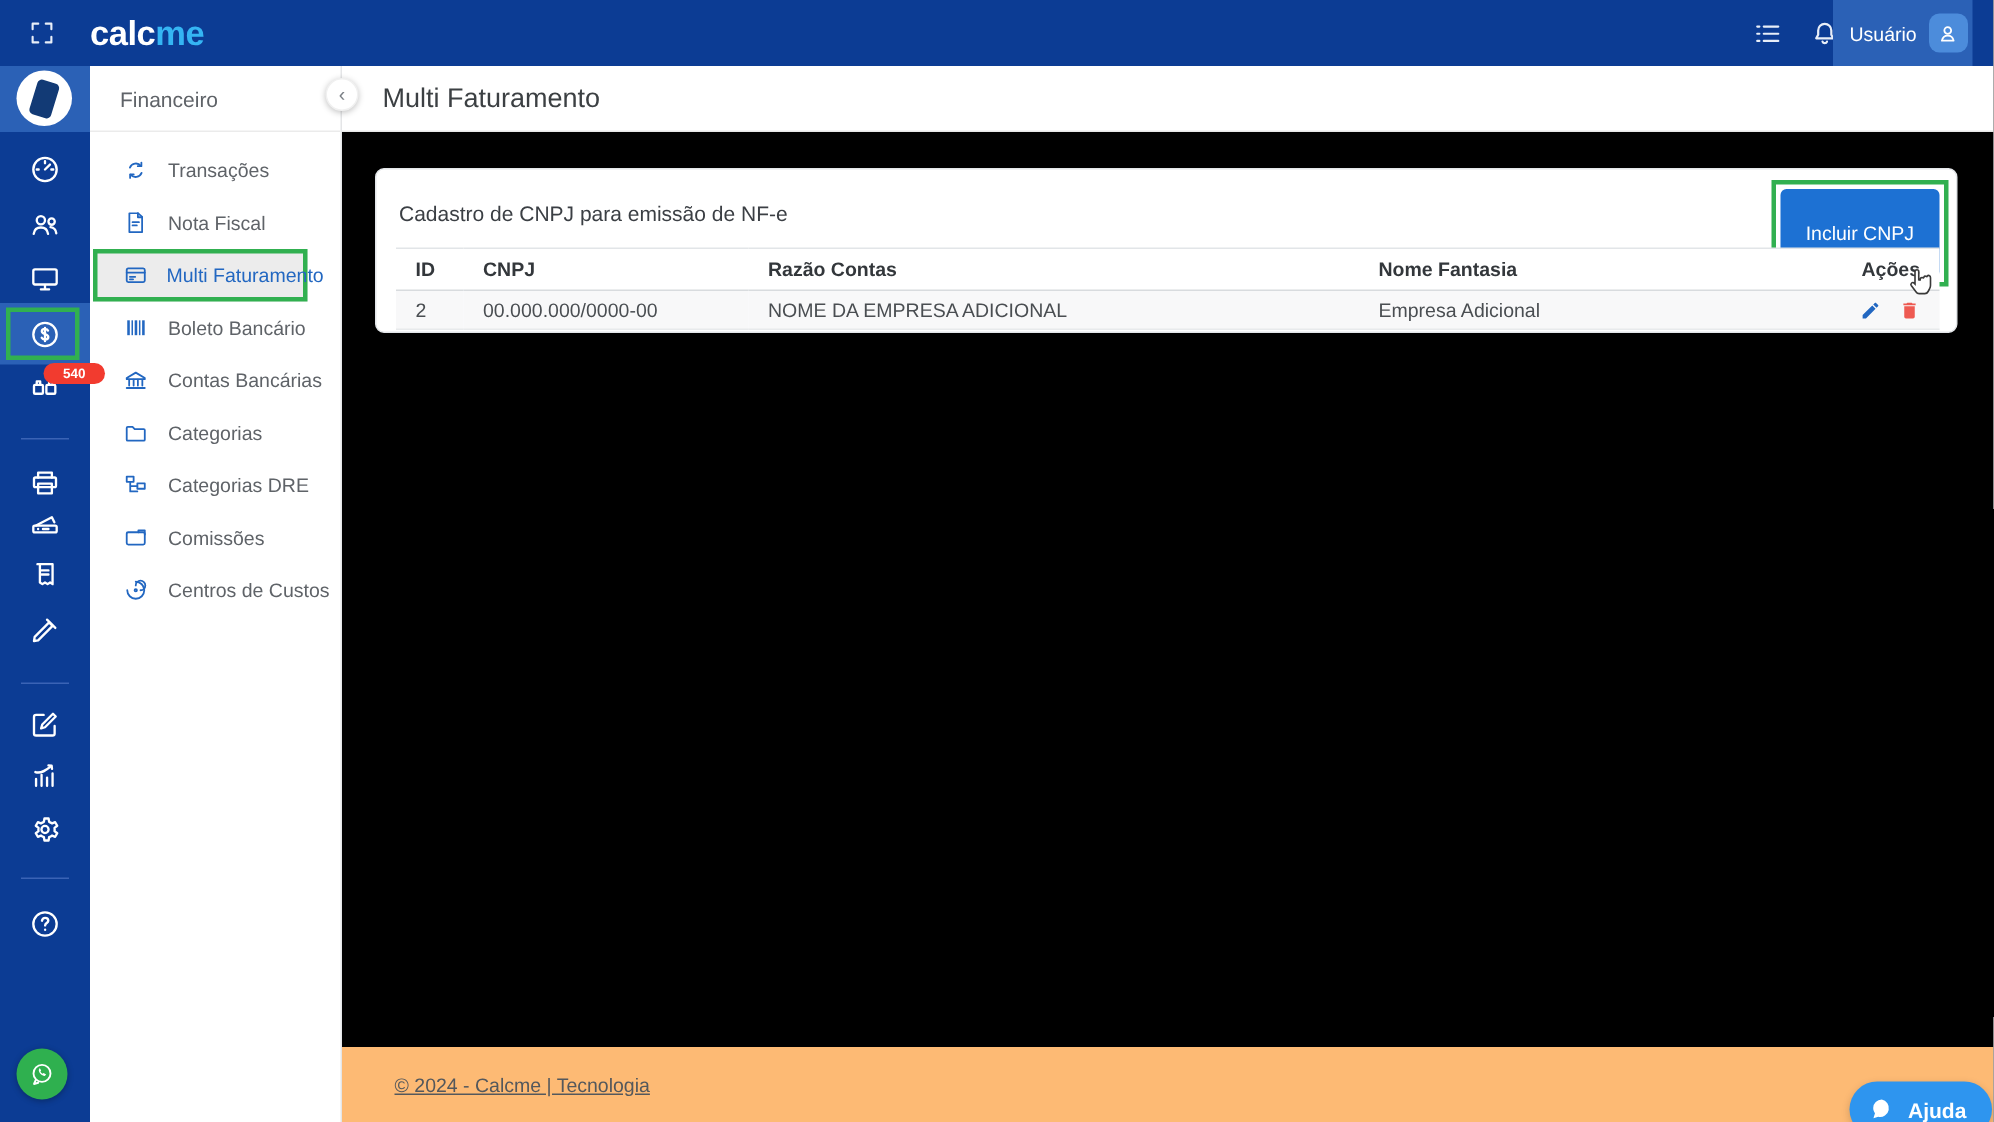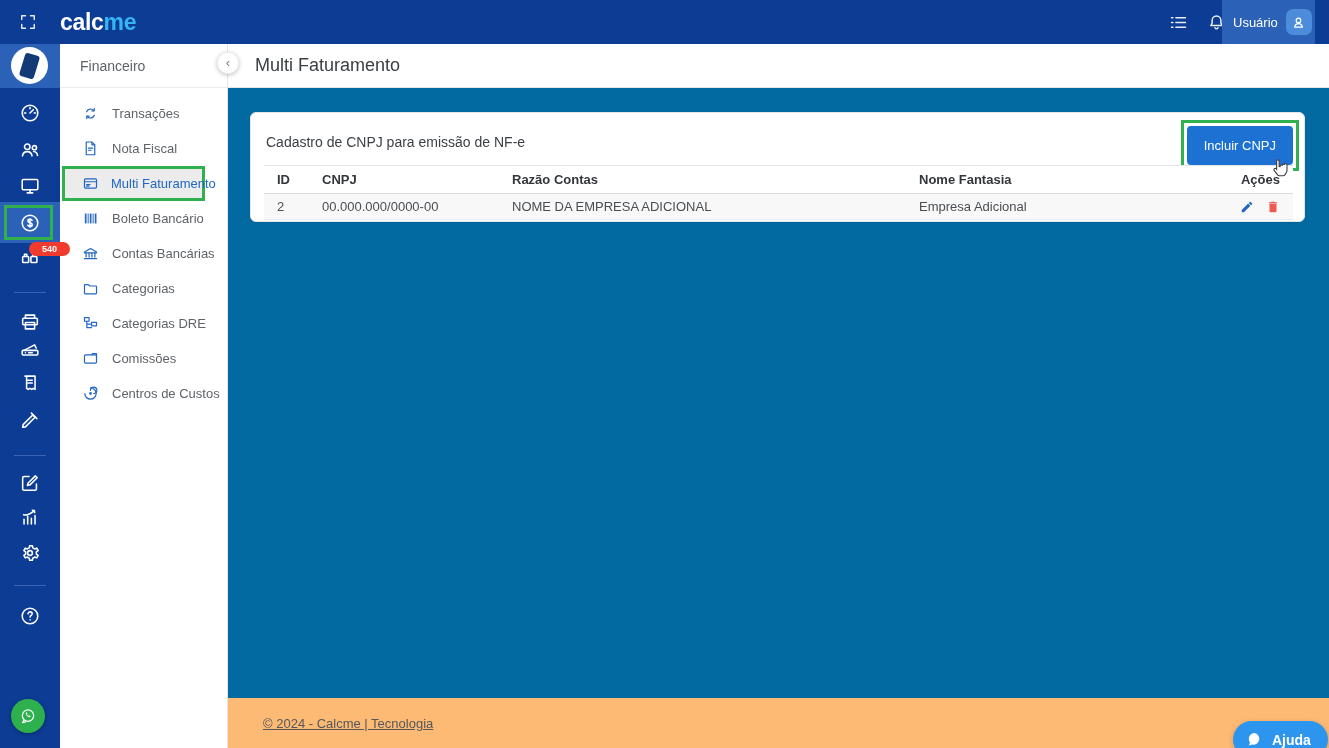--- a/index.html
+++ b/index.html
@@ -36,25 +36,25 @@
   .sidebar-title { height:44px; line-height:44px; padding-left:20px; font-size:14px; color:#5f6368; border-bottom:1px solid #ebebeb; }
   .menu { position:absolute; top:52px; left:0; right:0; }
   .menu-item { height:35px; display:flex; align-items:center; padding-left:22px; gap:13px; font-size:13px; color:#5f6368; cursor:pointer; white-space:nowrap; }
   .menu-item .mi { color:#2267c1; flex:0 0 auto; display:flex; }
   .menu-item.active { margin-left:2px; margin-right:22px; height:35px; border:3px solid #31b050; background:#ececec; padding-left:17px; gap:12px; color:#2267c1; }
   .collapse-btn { position:absolute; left:217px; top:52px; width:22px; height:22px; border-radius:50%; background:#fff; border:1px solid #f0f0f0; box-shadow:0 1px 4px rgba(0,0,0,.25); color:#7a7f85; font-size:13px; line-height:20px; text-align:center; z-index:40; cursor:pointer; }
 
   
   .main { position:absolute; left:228px; top:44px; width:1101px; height:704px; }
   .page-header { height:44px; background:#fff; border-bottom:1px solid #e7e7e7; display:flex; align-items:center; padding-left:27px; font-size:18px; color:#3c4043; }
-  .content { position:absolute; top:44px; left:0; width:1101px; height:610px; background:#0369a1; }
+  .content { position:absolute; top:44px; left:0; width:1101px; height:610px; background:#000000; }
   .card { position:absolute; left:22px; top:24px; width:1055px; height:110px; background:#fff; border:1px solid #e3e6e9; border-radius:6px; box-shadow:0 1px 2px rgba(0,0,0,.04); }
   .card-title { position:absolute; left:15px; top:21px; font-size:14px; color:#3b3f44; }
   .btn-anno { position:absolute; top:7px; right:5px; border:3px solid #31b050; padding:3px; }
-  .btn-primary { display:block; background:#1d71d3; color:#fff; font-size:13px; font-family:inherit; border:none; border-radius:4px; padding:12px 17px; cursor:pointer; }
+  .btn-primary { display:block; background:#1d71d3; color:#fff; font-size:13px; font-family:inherit; border:none; border-radius:4px; padding:22px 17px; cursor:pointer; }
   .cursor-hand { position:absolute; right:6px; bottom:-12px; z-index:6; pointer-events:none; }
 
   table.grid { position:absolute; left:13px; top:52px; width:1029px; border-collapse:collapse; }
   table.grid th { text-align:left; font-size:13px; font-weight:700; color:#33373b; padding:6px 13px; border-top:1px solid #e2e5e8; border-bottom:1px solid #d8dbde; background:#fff; }
   table.grid td { font-size:13px; color:#4a4e52; padding:5px 13px; border-bottom:1px solid #e8eaec; background:#f8f8f9; }
   .col-actions { text-align:right !important; }
   .row-actions { display:flex; justify-content:flex-end; align-items:center; gap:12px; }
   .act { cursor:pointer; display:flex; }
 
   .footer { position:absolute; top:654px; left:0; width:1101px; height:50px; background:#fdba74; display:flex; align-items:center; padding-left:35px; font-size:13px; color:#54585c;text-decoration:underline; }

